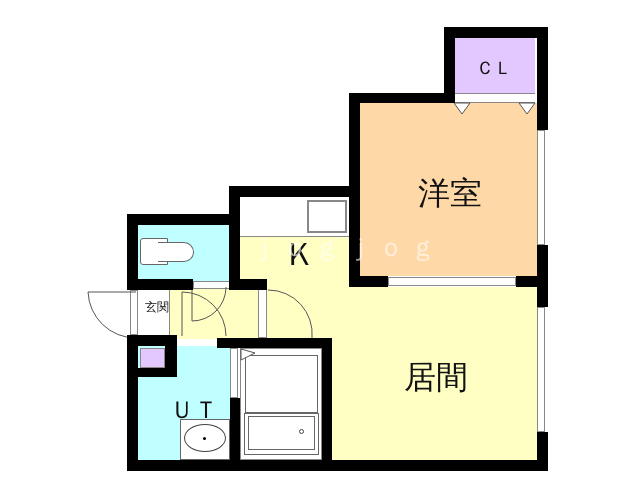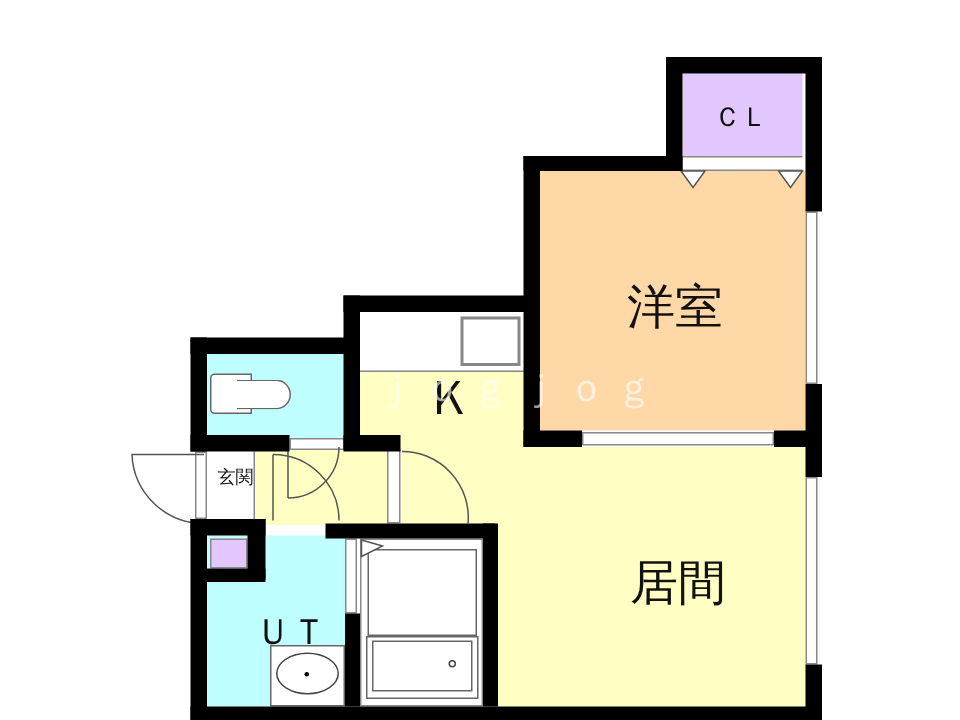--- a/index.html
+++ b/index.html
@@ -7,21 +7,21 @@
          font-family:"DejaVu Sans","Liberation Sans",sans-serif; }
   .abs { position:absolute; box-sizing:border-box; }
   .wall { background:#000; }
   .label { position:absolute; color:#111; white-space:nowrap; line-height:1; }
   .win { background:#fff; border:1px solid #888; }
   .watermark { position:absolute; color:rgba(255,255,255,0.6); font-size:26px; letter-spacing:6px; }
 </style>
 </head>
 <body>
 
-<div class="abs" style="left:0;top:16px;width:640px;height:416px;">
+<div class="abs" style="left:0;top:5px;width:640px;height:416px;">
 
   <div class="abs" style="left:455px;top:33px;width:80px;height:55px;background:#e2c8ff;"></div>
   <div class="abs" style="left:455px;top:88px;width:80px;height:10px;background:#fff;border-top:1px solid #888;border-bottom:1px solid #888;"></div>
 
   <div class="abs" style="left:360px;top:98px;width:177px;height:173px;background:#ffd8a8;"></div>
 
   <div class="abs" style="left:240px;top:192px;width:110px;height:40px;background:#fff;border-bottom:1px solid #888;"></div>
   <div class="abs" style="left:307px;top:195px;width:40px;height:33px;border:2px solid #888;background:#fff;"></div>
 
   <div class="abs" style="left:240px;top:232px;width:110px;height:50px;background:#ffffc4;"></div>
@@ -106,18 +106,18 @@
   <div class="abs wall" style="left:217px;top:333px;width:113px;height:10px;"></div>
   <div class="abs wall" style="left:230px;top:393px;width:10px;height:62px;"></div>
   <div class="abs wall" style="left:322px;top:333px;width:10px;height:122px;"></div>
 
   <div class="abs wall" style="left:127px;top:455px;width:421px;height:11px;"></div>
   <div class="abs wall" style="left:537px;top:427px;width:11px;height:39px;"></div>
 
   <span class="label" style="left:476px;top:54px;font-size:18px;">ＣＬ</span>
   <span class="label" style="left:418px;top:172px;font-size:32px;">洋室</span>
   <span class="label" style="left:284px;top:233px;font-size:32px;">Ｋ</span>
-  <span class="label" style="left:404px;top:356px;font-size:32px;margin-left:16px;">居間</span>
+  <span class="label" style="left:404px;top:356px;font-size:32px;">居間</span>
   <span class="label" style="left:145px;top:296px;font-size:12px;">玄関</span>
   <span class="label" style="left:170px;top:393px;font-size:24px;">ＵＴ</span>
 
   <span class="watermark" style="left:250px;top:225px;">ｊｏｇｊｏｇ</span>
 </div>
 
 </body></html>

